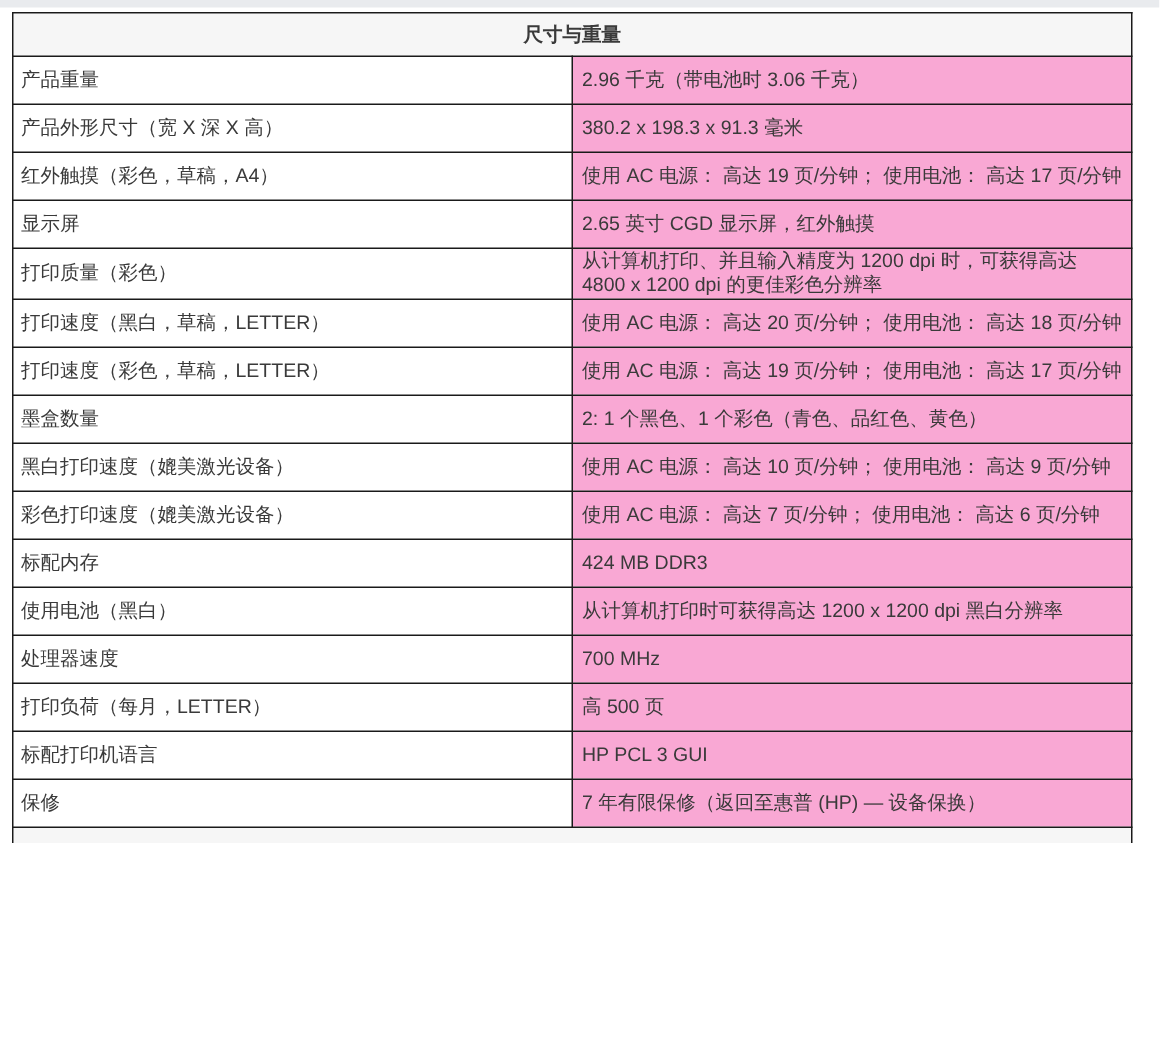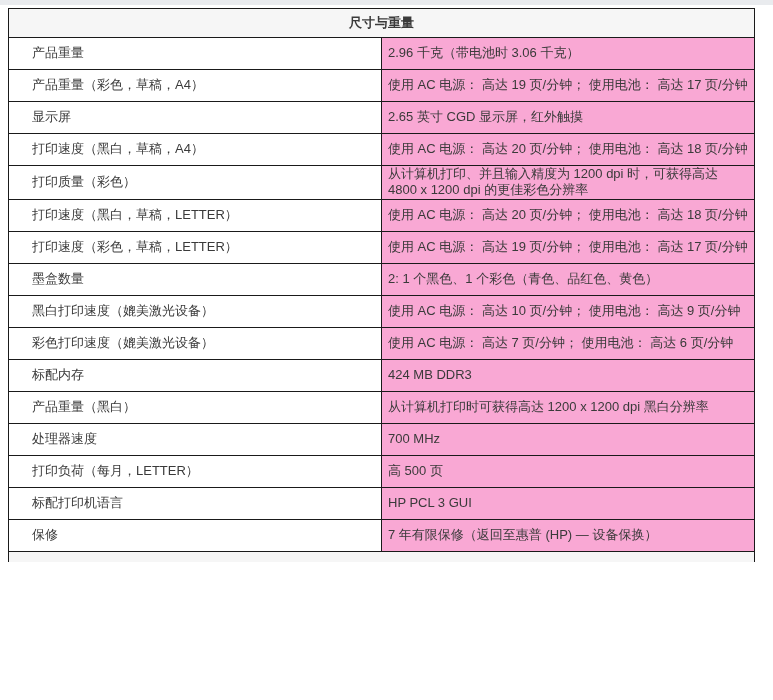--- a/index.html
+++ b/index.html
@@ -42,21 +42,21 @@
     font-size:14px;
     padding:0 4px;
   }
   td.section.partial{
     height:10px;
     border-bottom:none;
   }
   td.label{
     width:213px;
     height:31px;
-    padding:0 4px 0 23px;
+    padding:0 4px 0 5px;
     background:#ffffff;
   }
   td.value{
     height:31px;
     padding:0 4px 0 6px;
     background:#f9a8d4;
   }
 </style>
 </head>
 <body>
@@ -66,30 +66,30 @@
 <table class="spec">
   <tbody>
       <tr>
         <td colspan="2" class="section">尺寸与重量</td>
       </tr>
       <tr>
         <td class="label">产品重量</td>
         <td class="value">2.96 千克（带电池时 3.06 千克）</td>
       </tr>
       <tr>
-        <td class="label">产品重量（彩色，草稿，A4）</td>
+        <td class="label">产品外形尺寸（宽 X 深 X 高）</td>
+        <td class="value">380.2 x 198.3 x 91.3 毫米</td>
+      </tr>
+      <tr>
+        <td class="label">红外触摸（彩色，草稿，A4）</td>
         <td class="value">使用 AC 电源： 高达 19 页/分钟； 使用电池： 高达 17 页/分钟</td>
       </tr>
       <tr>
         <td class="label">显示屏</td>
         <td class="value">2.65 英寸 CGD 显示屏，红外触摸</td>
-      </tr>
-      <tr>
-        <td class="label">打印速度（黑白，草稿，A4）</td>
-        <td class="value">使用 AC 电源： 高达 20 页/分钟； 使用电池： 高达 18 页/分钟</td>
       </tr>
       <tr>
         <td class="label">打印质量（彩色）</td>
         <td class="value">从计算机打印、并且输入精度为 1200 dpi 时，可获得高达 4800 x 1200 dpi 的更佳彩色分辨率</td>
       </tr>
       <tr>
         <td class="label">打印速度（黑白，草稿，LETTER）</td>
         <td class="value">使用 AC 电源： 高达 20 页/分钟； 使用电池： 高达 18 页/分钟</td>
       </tr>
       <tr>
@@ -106,21 +106,21 @@
       </tr>
       <tr>
         <td class="label">彩色打印速度（媲美激光设备）</td>
         <td class="value">使用 AC 电源： 高达 7 页/分钟； 使用电池： 高达 6 页/分钟</td>
       </tr>
       <tr>
         <td class="label">标配内存</td>
         <td class="value">424 MB DDR3</td>
       </tr>
       <tr>
-        <td class="label">产品重量（黑白）</td>
+        <td class="label">使用电池（黑白）</td>
         <td class="value">从计算机打印时可获得高达 1200 x 1200 dpi 黑白分辨率</td>
       </tr>
       <tr>
         <td class="label">处理器速度</td>
         <td class="value">700 MHz</td>
       </tr>
       <tr>
         <td class="label">打印负荷（每月，LETTER）</td>
         <td class="value">高 500 页</td>
       </tr>

